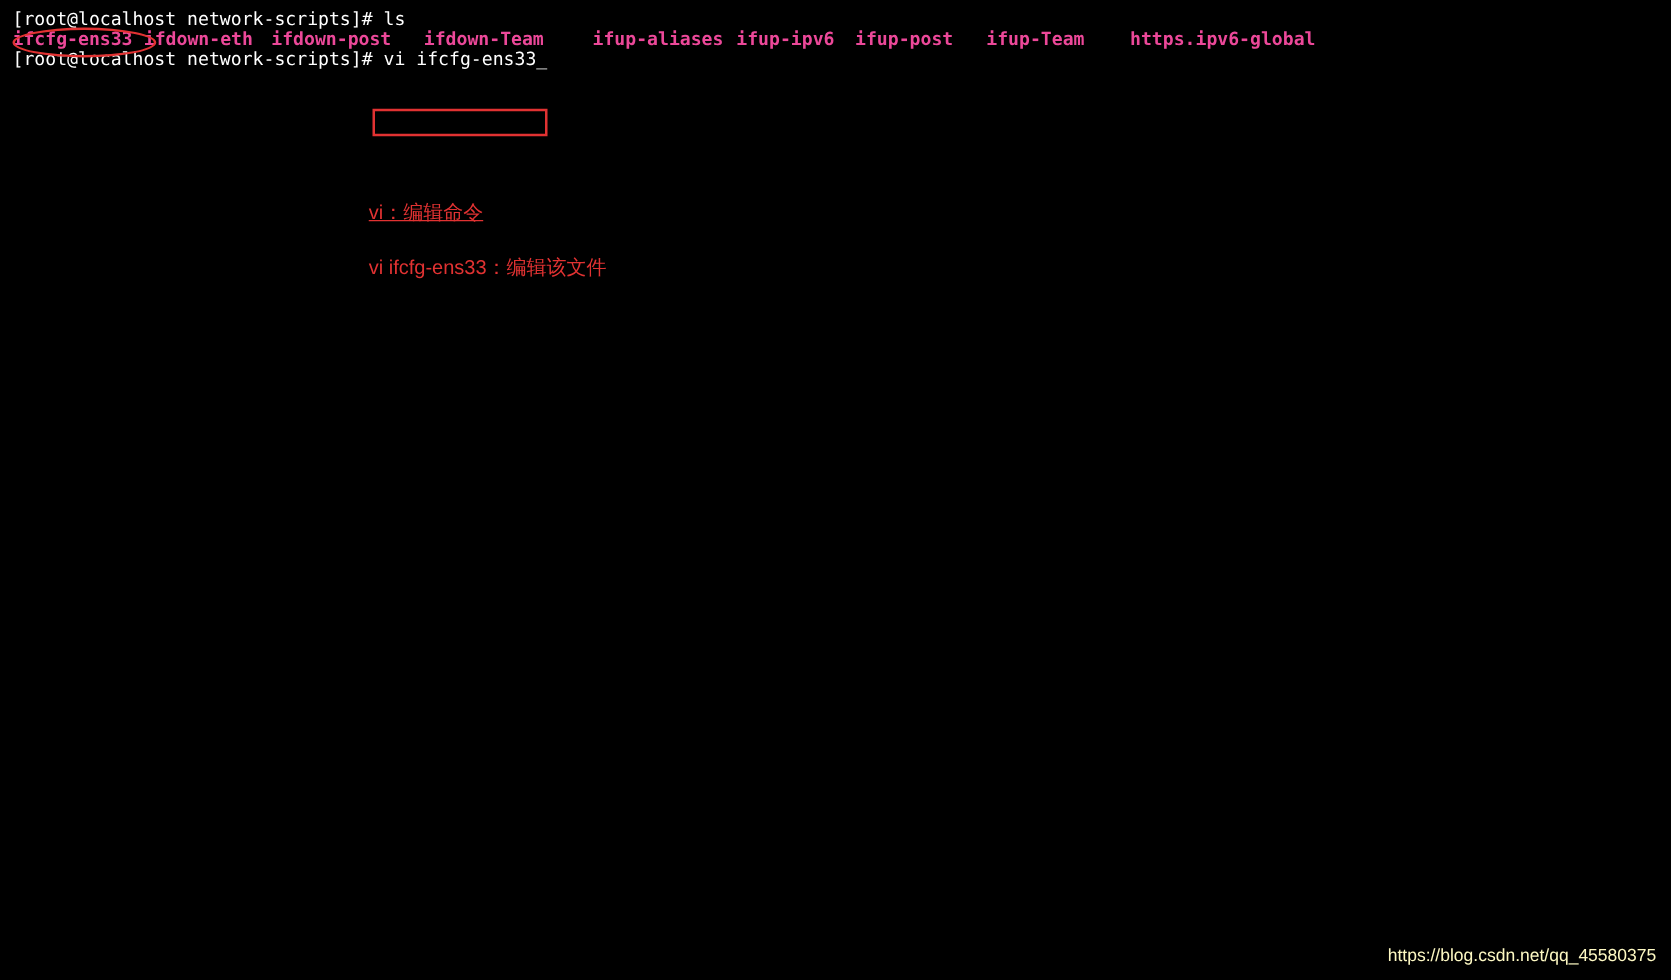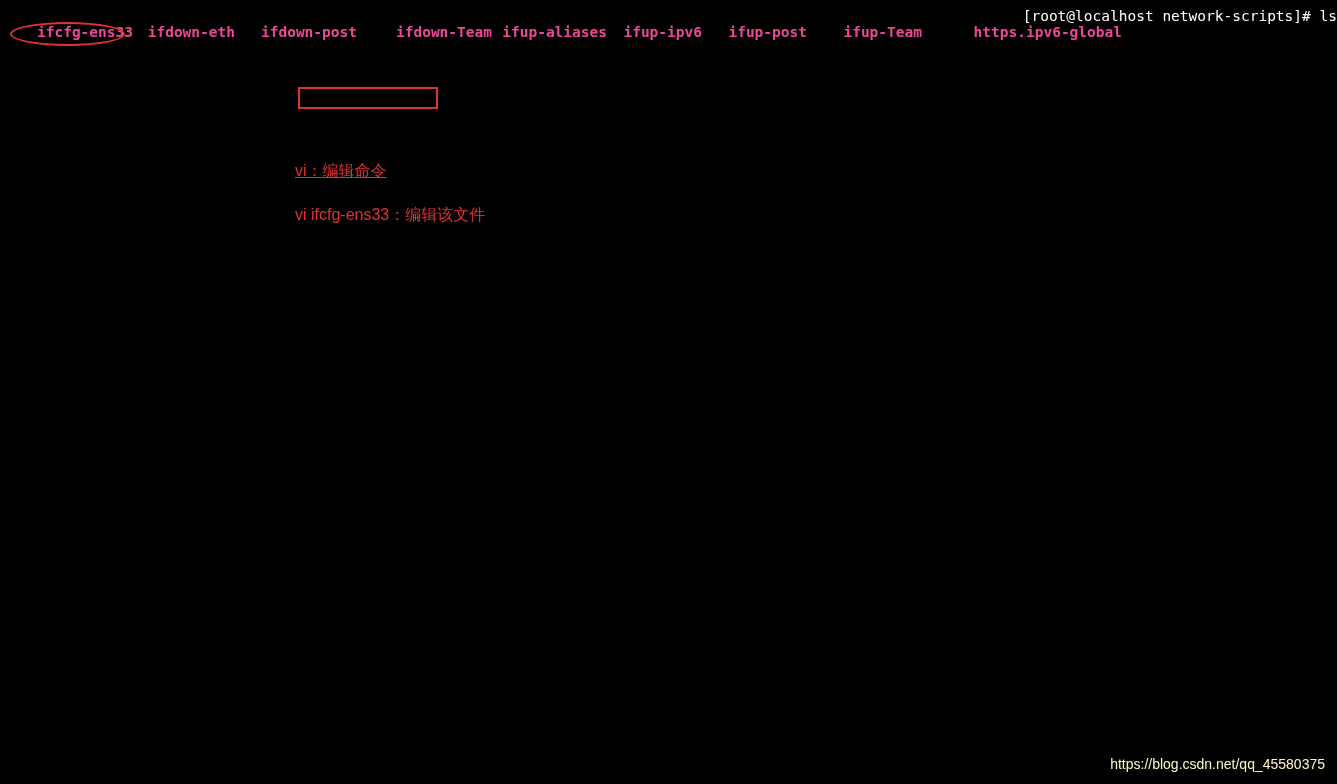--- a/index.html
+++ b/index.html
@@ -7,23 +7,22 @@
       background: #000;
       font-family: monospace;
       font-size: 14.5px;
       width: 1337px;
       height: 784px;
       position: relative;
       overflow: hidden;
       line-height: 16px;
     }
     .terminal {
-      padding: 8px 0 0 28px;
+      padding: 8px 0 0 10px;
       color: #fff;
-      text-align: right;
     }
     .prompt-line { white-space: nowrap; }
     .prompt { color: #fff; }
     .cmd { color: #fff; }
     .listing {
       display: grid;
       grid-template-columns: 105px 102px 122px 135px 115px 95px 105px 115px 200px;
       font-weight: bold;
     }
     .fgreen { color: #ec4899; }
@@ -75,20 +74,24 @@
         <span class="fgreen">ifdown-eth</span>
         <span class="fgreen">ifdown-post</span>
         <span class="fgreen">ifdown-Team</span>
         <span class="fgreen">ifup-aliases</span>
         <span class="fgreen">ifup-ipv6</span>
         <span class="fgreen">ifup-post</span>
         <span class="fgreen">ifup-Team</span>
         <span class="fgreen">https.ipv6-global</span>
       </div>
     </div>
+  <div class="prompt-line">
+    <span class="prompt">[root@localhost network-scripts]#</span>
+    <span class="cmd">vi ifcfg-ens33</span><span class="cmd">_</span>
+  </div>
 </div>
 
 <div class="circled"></div>
 <div class="boxed"></div>
 
 <div class="annotation ann1">vi：编辑命令</div>
 <div class="annotation ann2">vi ifcfg-ens33：编辑该文件</div>
 
 <div class="watermark">https://blog.csdn.net/qq_45580375</div>
 

